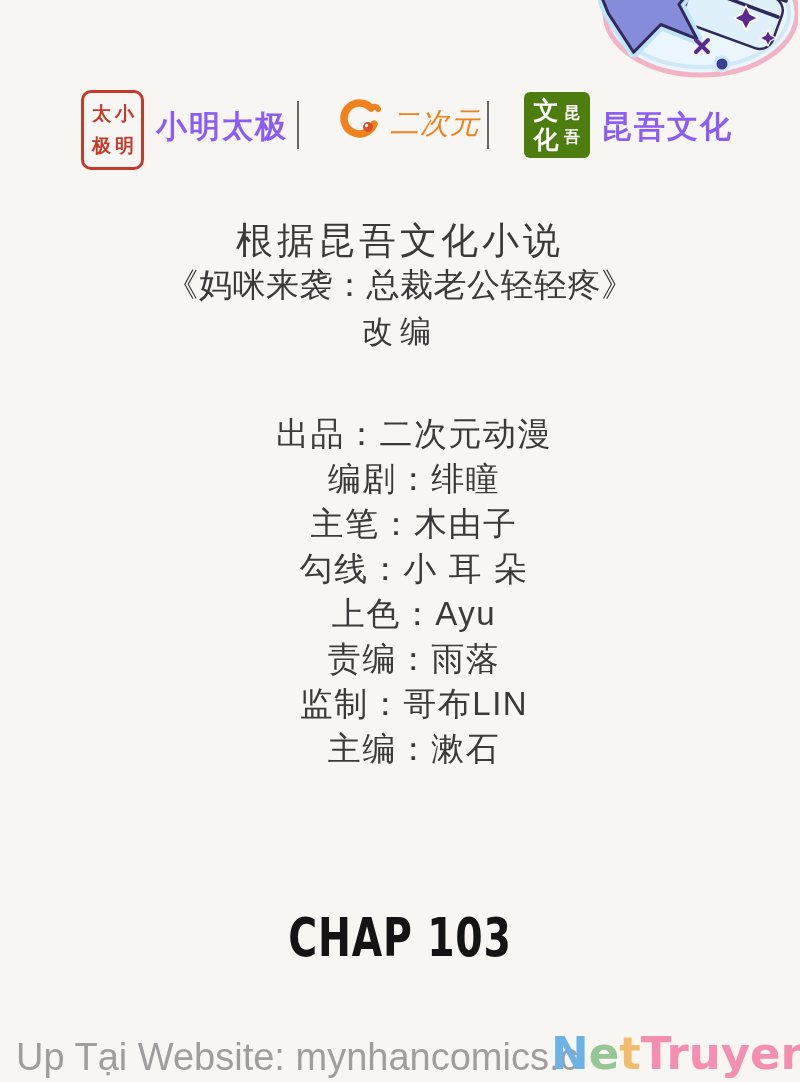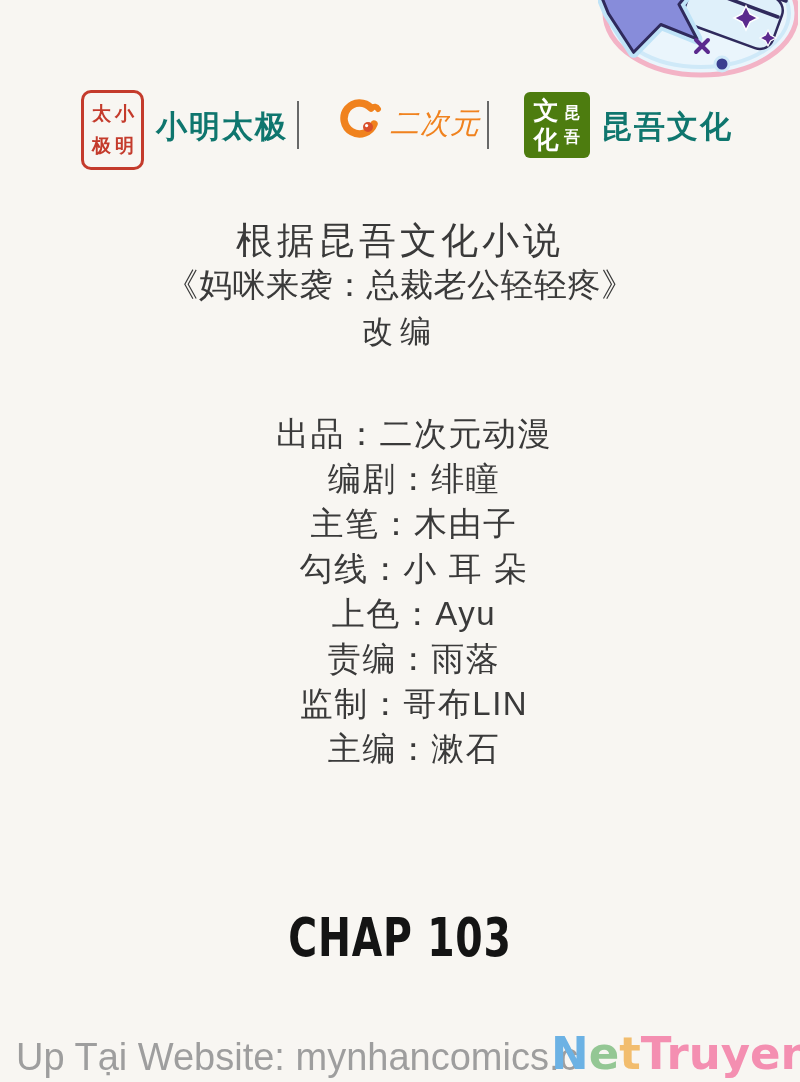--- a/index.html
+++ b/index.html
@@ -13,21 +13,21 @@
   .sticker{position:absolute;top:0;right:2px;width:200px;height:86px;}
 
   
   .seal{
     position:absolute;left:81px;top:90px;width:57px;height:74px;
     border:3.5px solid currentColor;border-radius:10px;
     display:flex;justify-content:center;align-items:center;gap:3px;
     font-family:"Liberation Serif",serif;font-weight:700;
   }
   .seal-col{width:20px;font-size:19px;line-height:1.7;text-align:right;word-break:break-all;}
-  .logo-text{position:absolute;top:106px;font-size:31px;font-weight:600;letter-spacing:2px;color:#0f766e;white-space:nowrap;}
+  .logo-text{position:absolute;top:106px;font-size:31px;font-weight:600;letter-spacing:2px;color:#8b5cf6;white-space:nowrap;}
   .logo-text.xm{left:156px;}
   .logo-text.kw{left:601px;}
   .divider{position:absolute;top:101px;width:2px;height:48px;background:#686868;}
   .divider.d1{left:297px;}
   .divider.d2{left:487px;}
   .g-icon{position:absolute;left:338px;top:99px;}
   .erciyuan-label{position:absolute;left:390px;top:104px;font-size:29px;font-weight:400;font-style:italic;letter-spacing:1px;white-space:nowrap;}
   .kunwu-square{
     position:absolute;left:524px;top:92px;width:66px;height:66px;border-radius:6px;
     display:flex;justify-content:center;align-items:center;gap:4px;color:#fff;font-weight:700;

